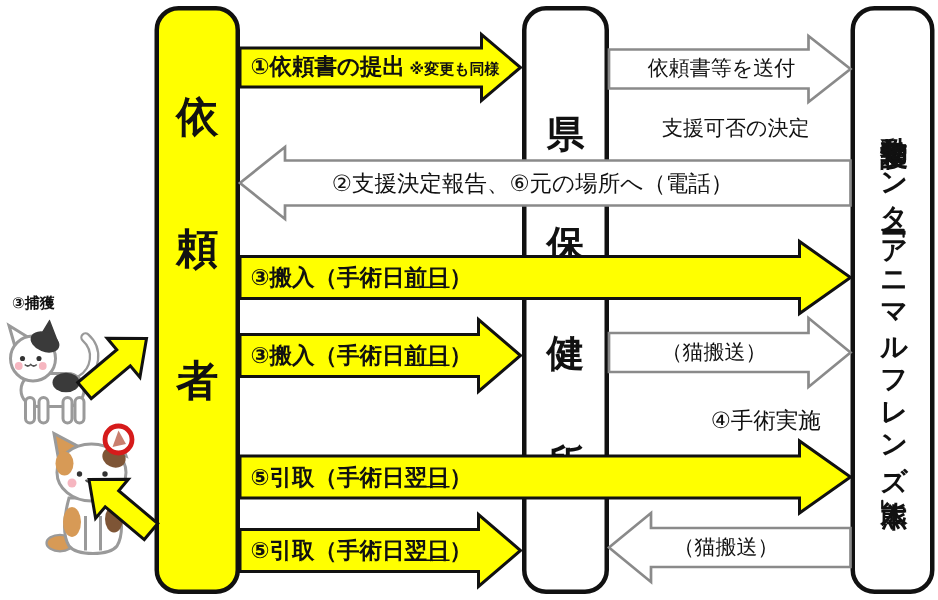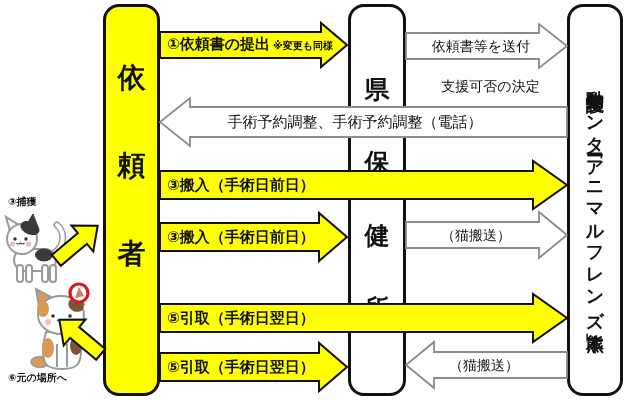--- a/index.html
+++ b/index.html
@@ -26,21 +26,21 @@
     font-size:18px;font-weight:700;letter-spacing:1px;line-height:1;
   }
   svg.arr{position:absolute;z-index:2;overflow:visible;}
   .lbl{
     position:absolute;z-index:3;white-space:nowrap;font-size:15px;
     font-weight:600;line-height:1.1;text-align:right;
   }
   .lbl-plain{font-weight:500;font-size:14px;}
   .lbl-center{text-align:center;}
   .note{font-size:10px;font-weight:700;margin-left:3px;}
-  .emph{font-weight:800;}
+  .emph{font-weight:800;text-decoration:underline;}
   .side-lbl{position:absolute;z-index:2;font-size:10px;font-weight:600;white-space:nowrap;}
   .illus{position:absolute;z-index:2;}
 </style>
 </head>
 <body>
 
 <div class="stage">
 
   <div class="col col-requester">
     <div class="col-chars">
@@ -73,41 +73,42 @@
   <svg class="arr" style="left:406px;top:24px" width="161" height="44">
     <polygon points="0,9 133,9 133,0 161,22 133,44 133,35 0,35" fill="#ffffff" stroke="#8a8a8a" stroke-width="1.8"></polygon>
   </svg>
   <div class="lbl lbl-plain lbl-center" style="left:406px;top:39px;width:150px">依頼書等を送付</div>
 
   <div class="lbl lbl-plain lbl-center" style="left:428px;top:79px;width:125px">支援可否の決定</div>
 
   <svg class="arr" style="left:160px;top:98px" width="407" height="48">
     <polygon points="407,9 30,9 30,0 0,24 30,48 30,39 407,39" fill="#ffffff" stroke="#8a8a8a" stroke-width="1.8"></polygon>
   </svg>
-  <div class="lbl lbl-plain lbl-center" style="left:185px;top:114px;width:340px;font-size:15px">手術予約調整、手術予約調整（電話）</div>
+  <div class="lbl lbl-plain lbl-center" style="left:185px;top:114px;width:340px;font-size:15px">②支援決定報告、⑥元の場所へ（電話）</div>
 
   <svg class="arr" style="left:160px;top:161px" width="407" height="48">
     <polygon points="0,10 373,10 373,0 407,24 373,48 373,38 0,38" fill="#ffff00" stroke="#111" stroke-width="2"></polygon>
   </svg>
   <div class="lbl" style="left:167px;top:177px">
     <span>③搬入（手術日</span><span class="emph">前日</span><span>）</span>
   </div>
 
   <svg class="arr" style="left:160px;top:213px" width="187" height="48">
     <polygon points="0,10 159,10 159,0 187,24 159,48 159,38 0,38" fill="#ffff00" stroke="#111" stroke-width="2"></polygon>
   </svg>
   <div class="lbl" style="left:167px;top:229px">
     <span>③搬入（手術日</span><span class="emph">前日</span><span>）</span>
   </div>
 
   <svg class="arr" style="left:406px;top:212px" width="161" height="46">
     <polygon points="0,10 133,10 133,0 161,23 133,46 133,36 0,36" fill="#ffffff" stroke="#8a8a8a" stroke-width="1.8"></polygon>
   </svg>
   <div class="lbl lbl-plain lbl-center" style="left:406px;top:228px;width:140px">（猫搬送）</div>
 
+  <div class="lbl lbl-plain lbl-center" style="left:448px;top:272px;width:125px;font-size:15px">④手術実施</div>
 
   <svg class="arr" style="left:160px;top:294px" width="407" height="48">
     <polygon points="0,10 373,10 373,0 407,24 373,48 373,38 0,38" fill="#ffff00" stroke="#111" stroke-width="2"></polygon>
   </svg>
   <div class="lbl" style="left:167px;top:310px">
     <span>⑤引取（手術日</span><span class="emph">翌日</span><span>）</span>
   </div>
 
   <svg class="arr" style="left:160px;top:343px" width="187" height="48">
     <polygon points="0,10 159,10 159,0 187,24 159,48 159,38 0,38" fill="#ffff00" stroke="#111" stroke-width="2"></polygon>
@@ -165,15 +166,14 @@
     <circle cx="49" cy="40" r="3" fill="#f6b6c0"></circle>
     <path d="M31 38 q2.5 2.5 5 0 q2.5 2.5 5 0" stroke="#555" fill="none" stroke-width="1.2"></path>
     <circle cx="53" cy="11" r="9" fill="#fff" stroke="#d61b1b" stroke-width="3.2"></circle>
     <path d="M49 16 L53 5 L58 14 Z" fill="#c97f6f"></path>
   </svg>
 
   <svg class="arr" style="left:53px;top:320px;transform:rotate(-140deg)" width="54" height="34">
     <polygon points="0,10 34,10 34,0 54,17 34,34 34,24 0,24" fill="#ffff00" stroke="#111" stroke-width="2"></polygon>
   </svg>
 
-  <div class="side-lbl" style="left:8px;top:371px">⑥元の場所へ</div>
 
 </div>
 
 </body></html>

